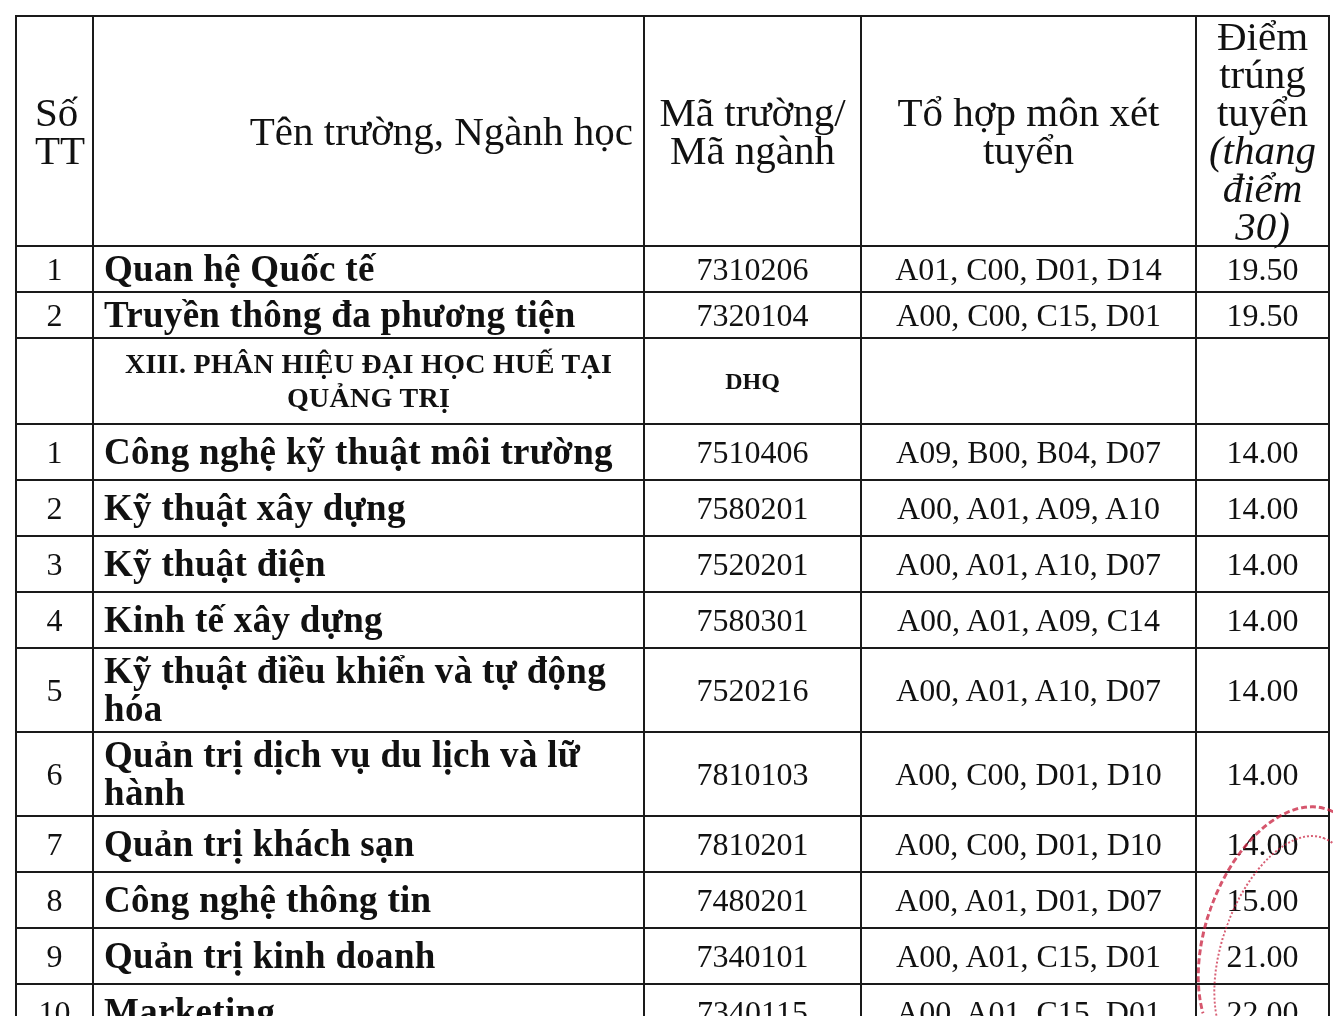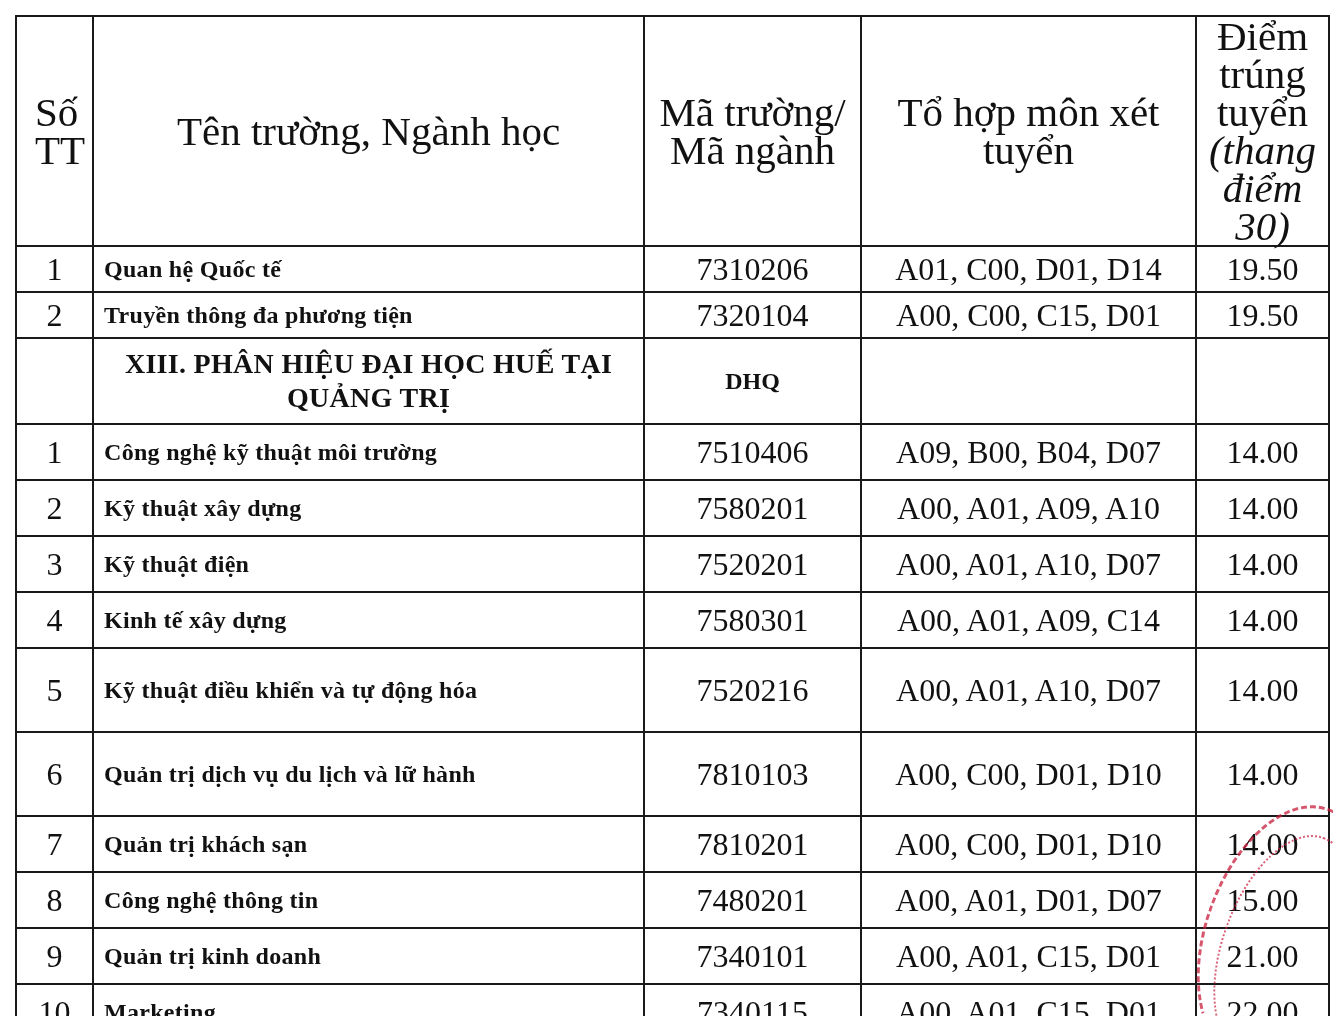--- a/index.html
+++ b/index.html
@@ -12,26 +12,26 @@
   }
   table.admissions td, table.admissions th {
     border: 2px solid #1a1a1a; padding: 0 10px; vertical-align: middle;
   }
   col.c-stt { width: 77px; }
   col.c-name { width: 551px; }
   col.c-code { width: 217px; }
   col.c-combo { width: 335px; }
   col.c-score { width: 133px; }
   th { font-weight: normal; font-size: 41px; line-height: 38px; text-align: center; }
-  th.h-name { text-align: center; }
+  th.h-name { text-align: right; }
   th.h-score { padding: 0 4px; }
   th.h-score .it { font-style: italic; }
   td { font-size: 32px; line-height: 38px; }
   td.stt { text-align: center; padding: 0; }
-  td.name { font-weight: bold; font-size: 24px; letter-spacing: 0.3px; }
+  td.name { font-weight: bold; font-size: 37px; letter-spacing: 0.3px; }
   td.code { text-align: center; }
   td.combo { text-align: center; white-space: nowrap; padding: 0 4px; }
   td.score { text-align: center; margin-left: 32px; }
   tr.section td.name { text-align: center; font-size: 28px; line-height: 34px; }
   tr.section td.code { font-weight: bold; font-size: 24px; }
   tr.h-46 { height: 46px; }
   tr.h-56 { height: 56px; }
   tr.h-90 { height: 86px; }
   tr.h-84 { height: 84px; }
   tr.h-196 { height: 196px; }

